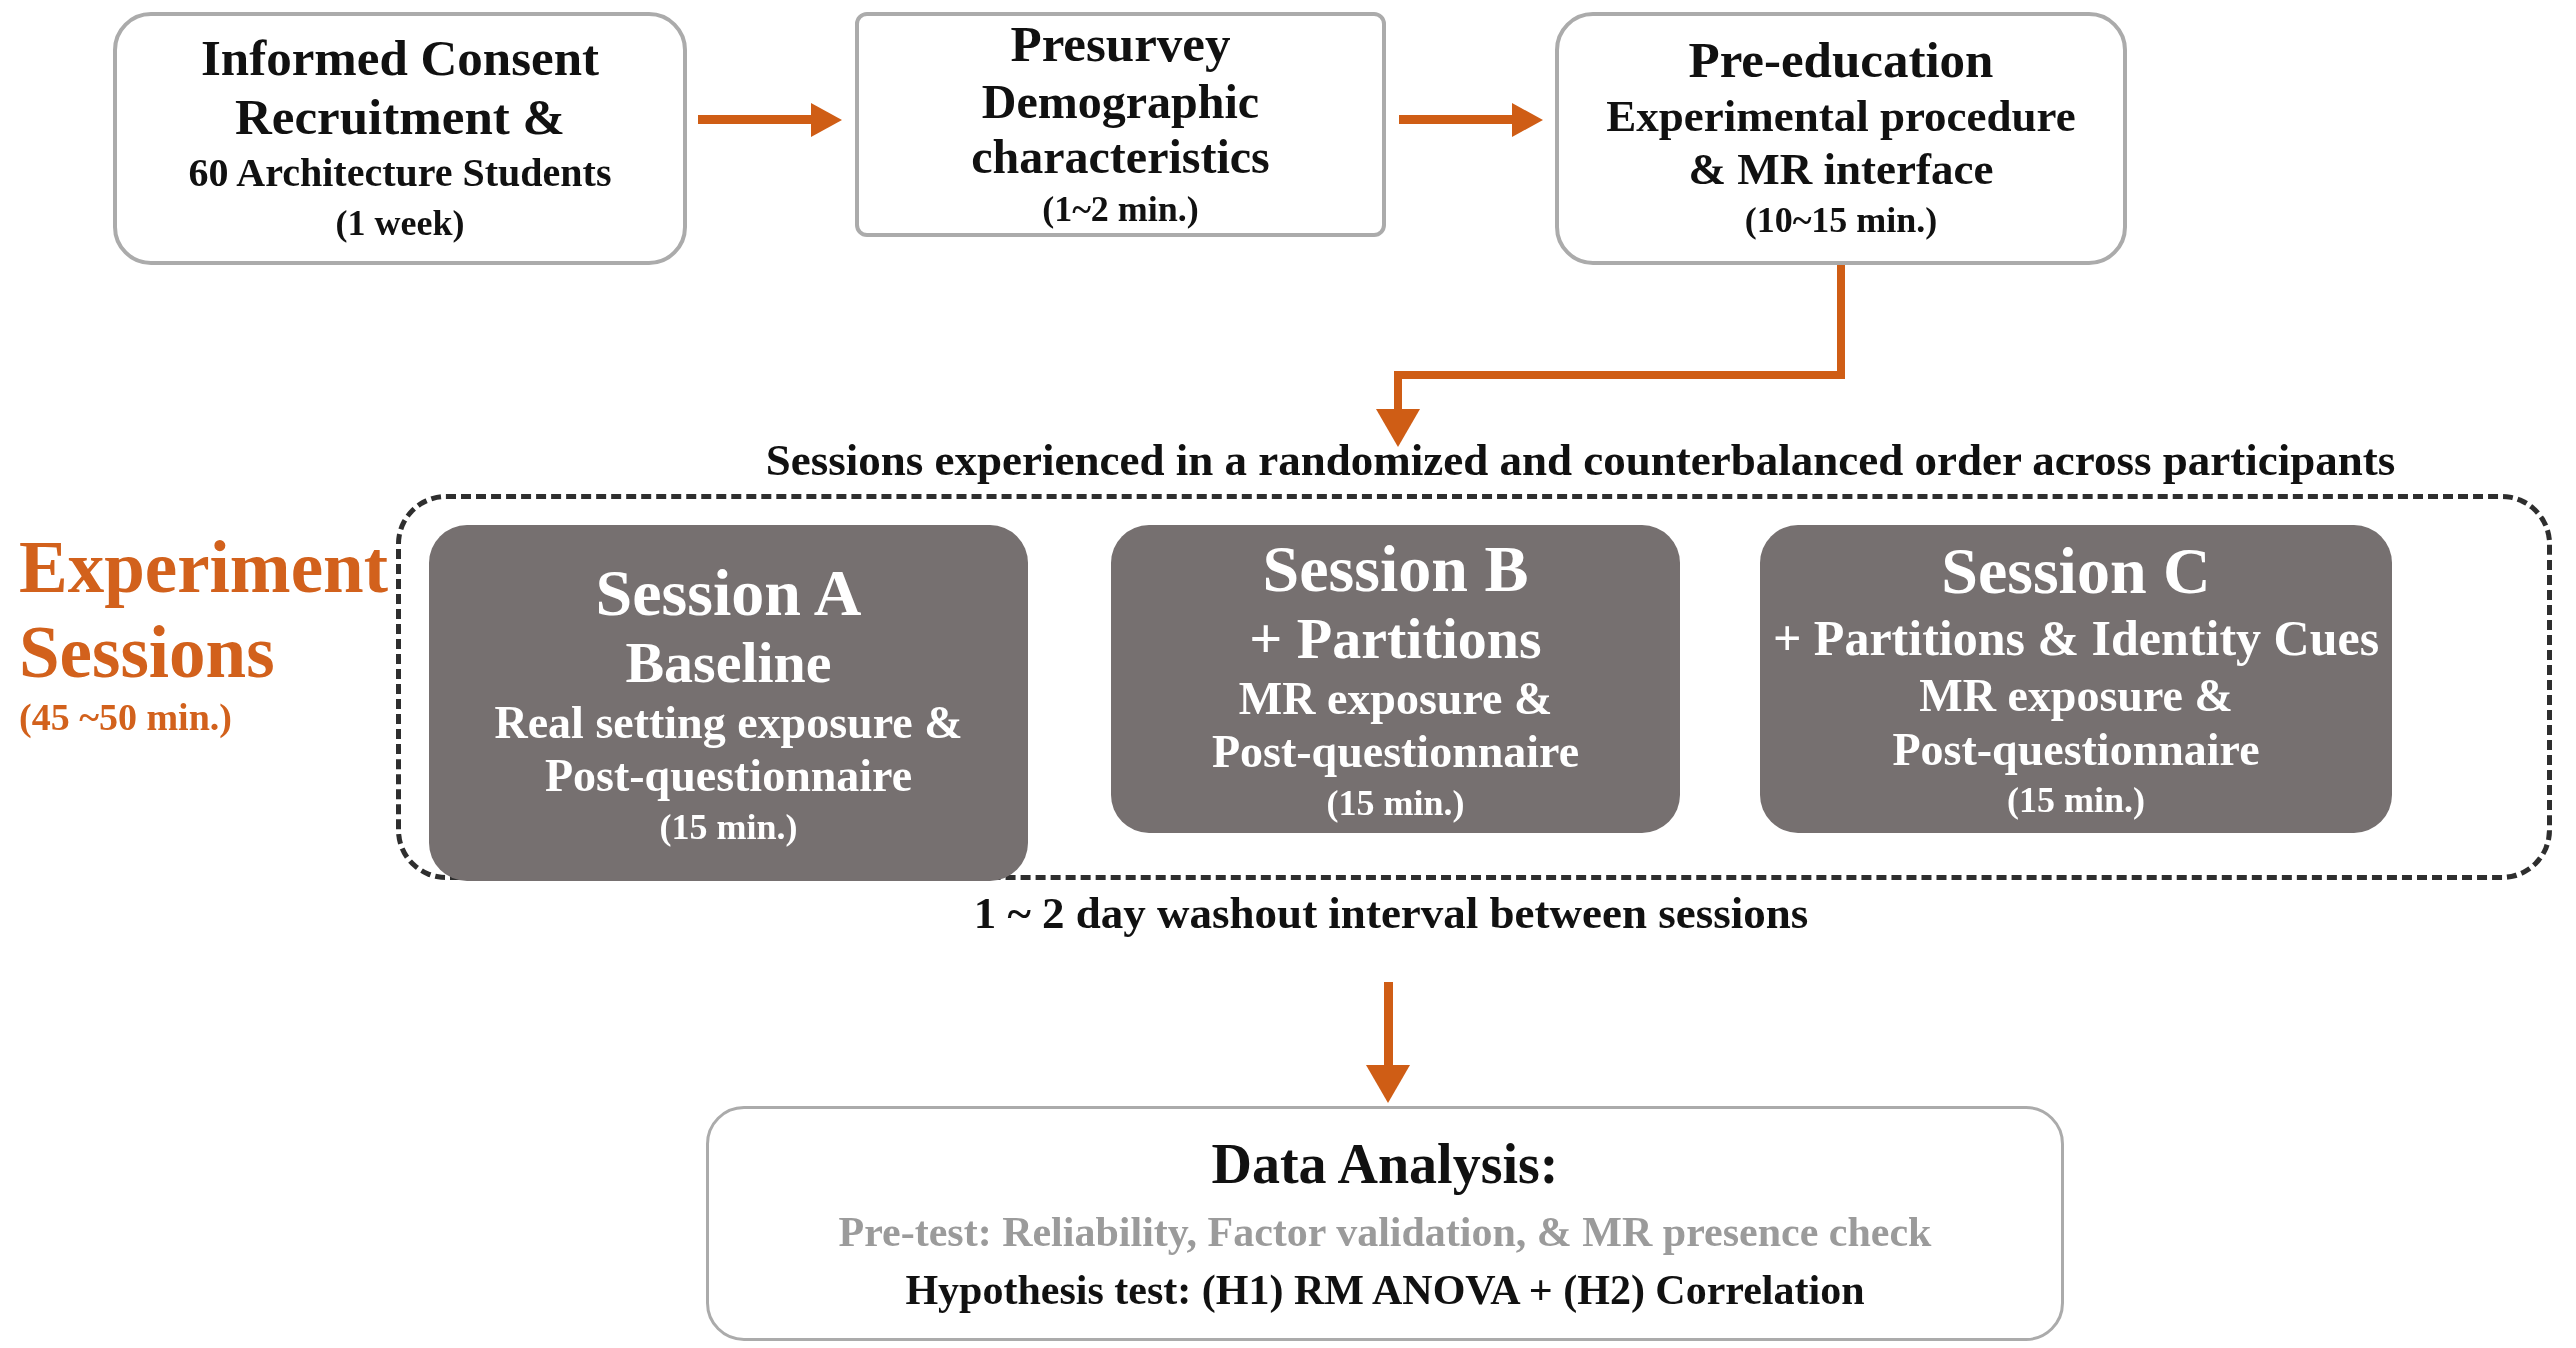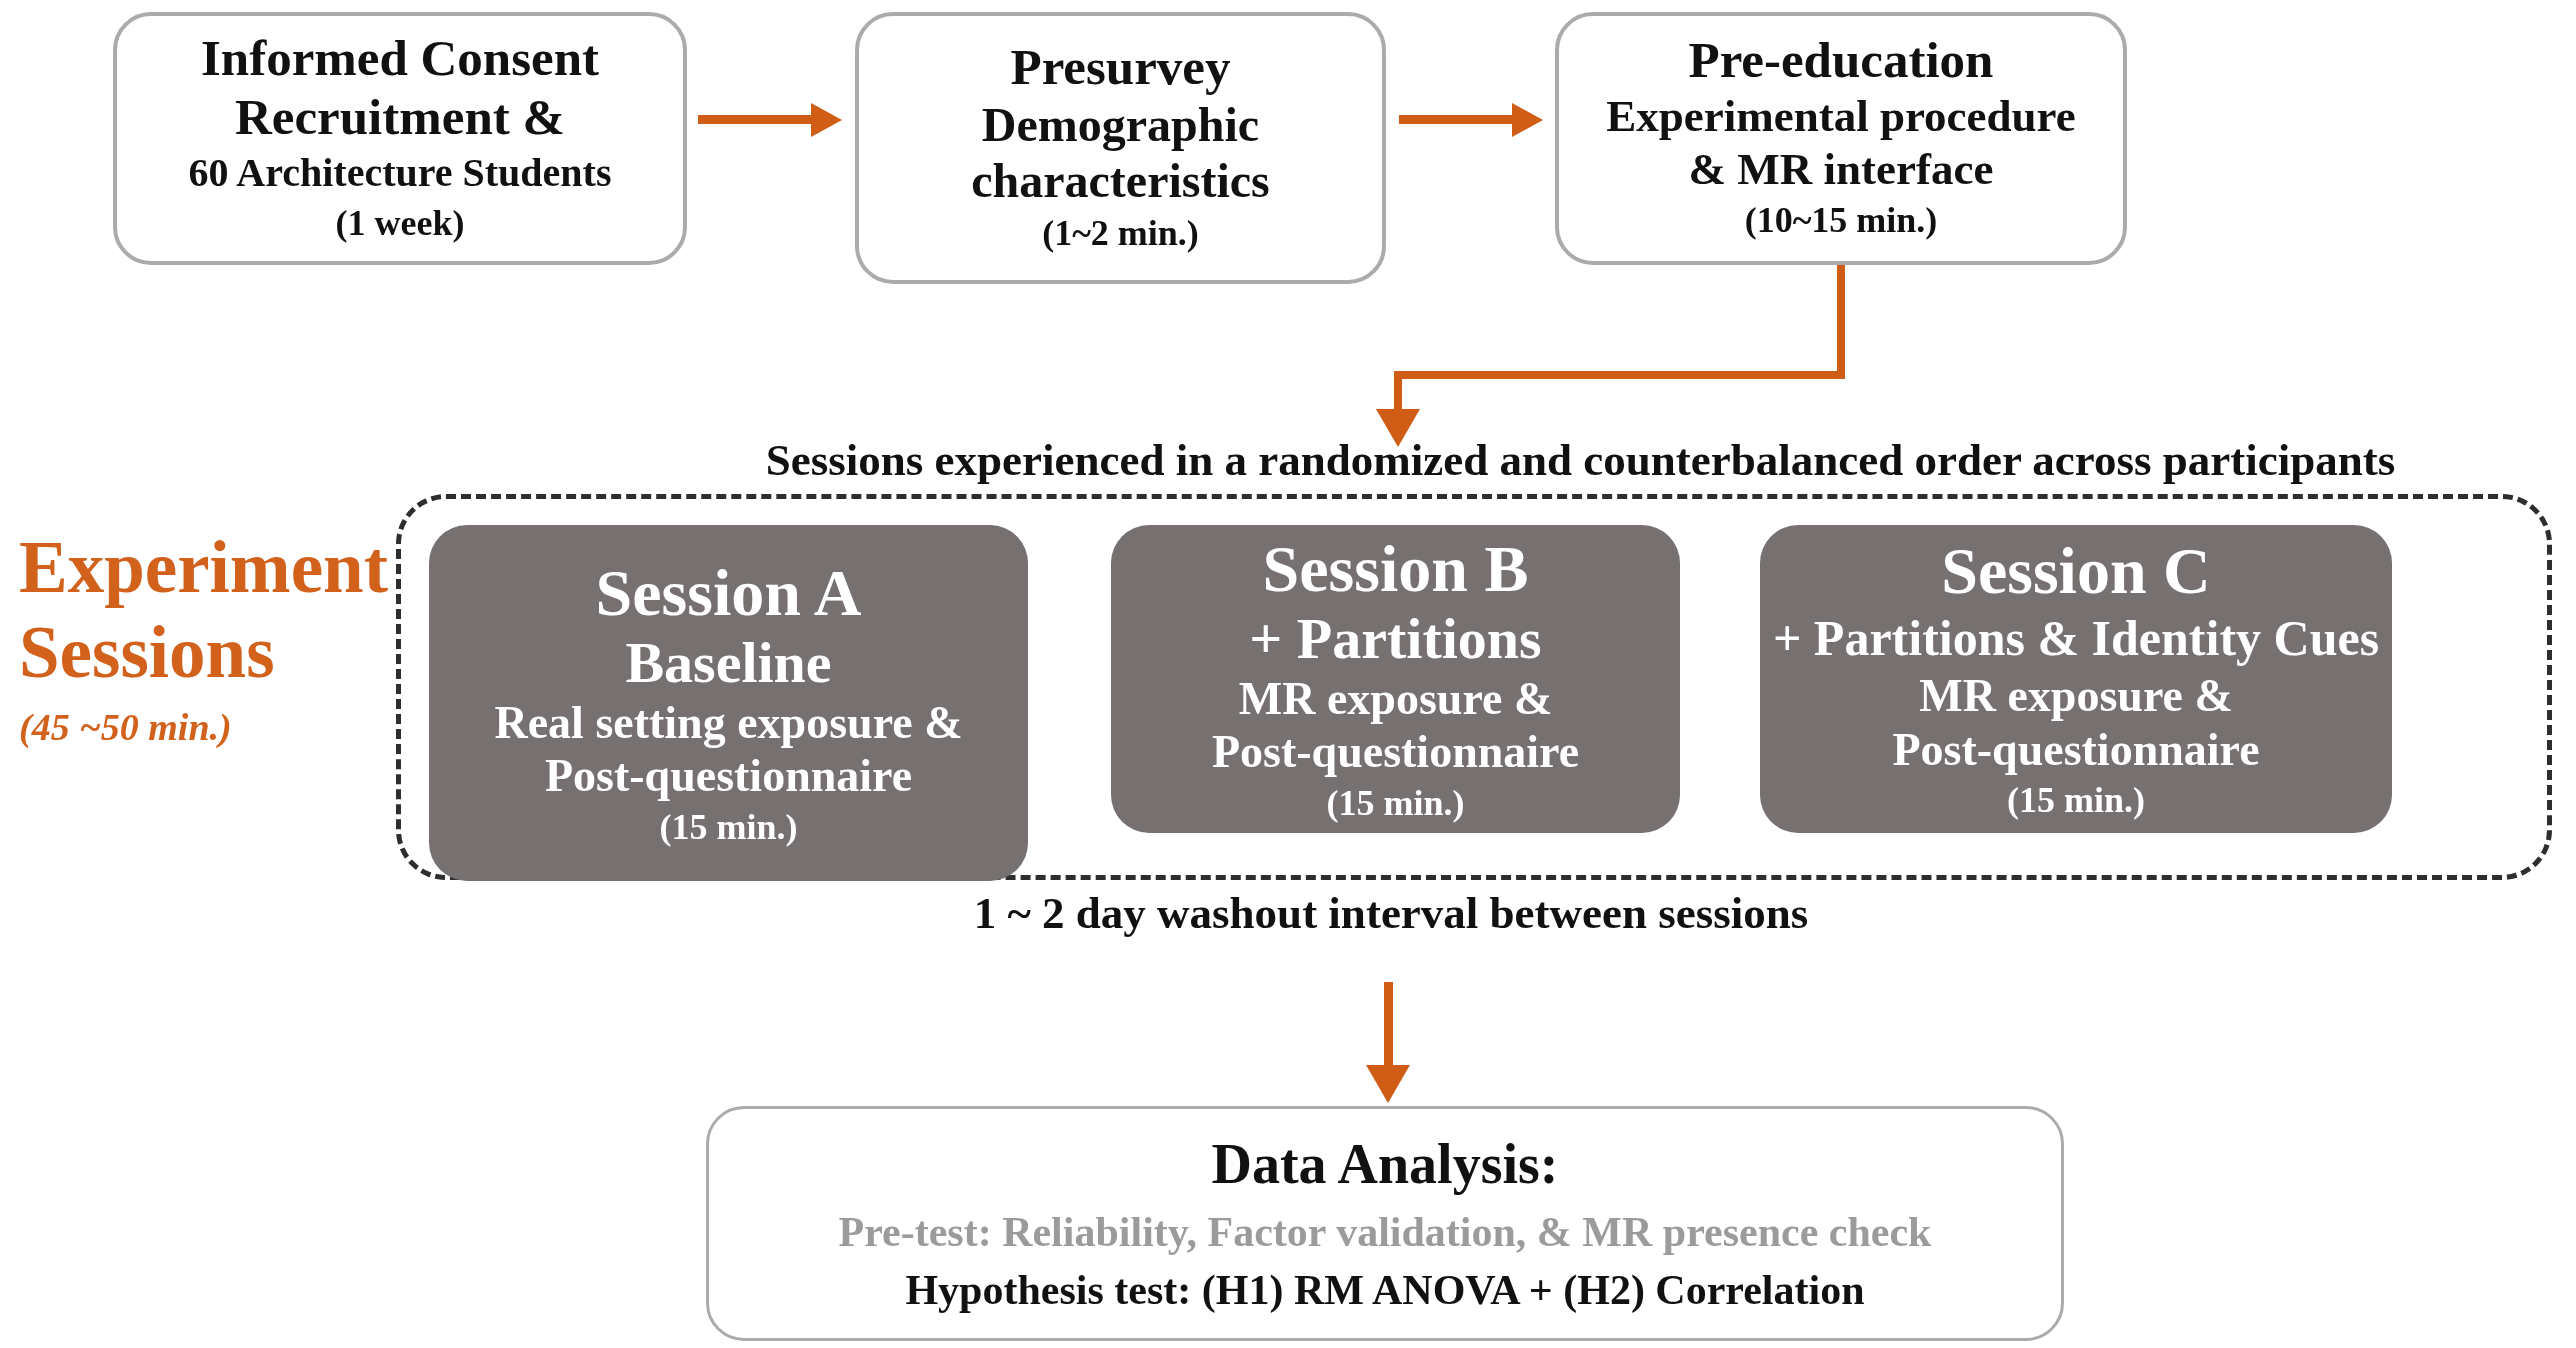--- a/index.html
+++ b/index.html
@@ -36,21 +36,21 @@
     text-align:center;box-sizing:border-box;
   }
   .s-name{font-size:66px;line-height:1.14;white-space:nowrap;}
   .s-cond{font-size:58px;line-height:1.14;white-space:nowrap;}
   .s-cond-sm{font-size:50px;line-height:1.22;white-space:nowrap;}
   .s-detail{font-size:46px;line-height:1.16;white-space:nowrap;}
   .s-time{font-size:36px;line-height:1.35;white-space:nowrap;}
   
   .exp-label{position:absolute;color:#d2611c;text-align:left;}
   .exp-title{font-size:73px;line-height:1.16;white-space:nowrap;}
-  .exp-time{font-size:38px;margin-top:10px;white-space:nowrap;font-style:italic;}
+  .exp-time{font-size:38px;white-space:nowrap;}
   
   .da-title{font-size:56px;line-height:1.35;white-space:nowrap;}
   .da-line{font-size:42px;line-height:1.4;white-space:nowrap;}
   .da-gray{color:#9b9b9b;}
 </style>
 </head>
 <body>
 
 <div class="canvas">
 
@@ -59,21 +59,21 @@
     <div class="t-title">Recruitment &amp;</div>
     <div class="t-d1">60 Architecture Students</div>
     <div class="t-time">(1 week)</div>
   </div>
 
   <div>
     <div class="shaft" style="left:698px;top:115px;width:114px;height:9px;"></div>
     <div class="head-right" style="left:811px;top:103px;"></div>
   </div>
 
-  <div class="rbox" style="left:855px;top:11.6px;width:531px;height:272px;">
+  <div class="rbox" style="left:855px;top:11.6px;width:531px;height:225px;border-radius:12px;">
     <div class="t-title">Presurvey</div>
     <div class="t-d2">Demographic</div>
     <div class="t-d2">characteristics</div>
     <div class="t-time">(1~2 min.)</div>
   </div>
 
   <div>
     <div class="shaft" style="left:1399px;top:115px;width:114px;height:9px;"></div>
     <div class="head-right" style="left:1512px;top:103px;"></div>
   </div>

